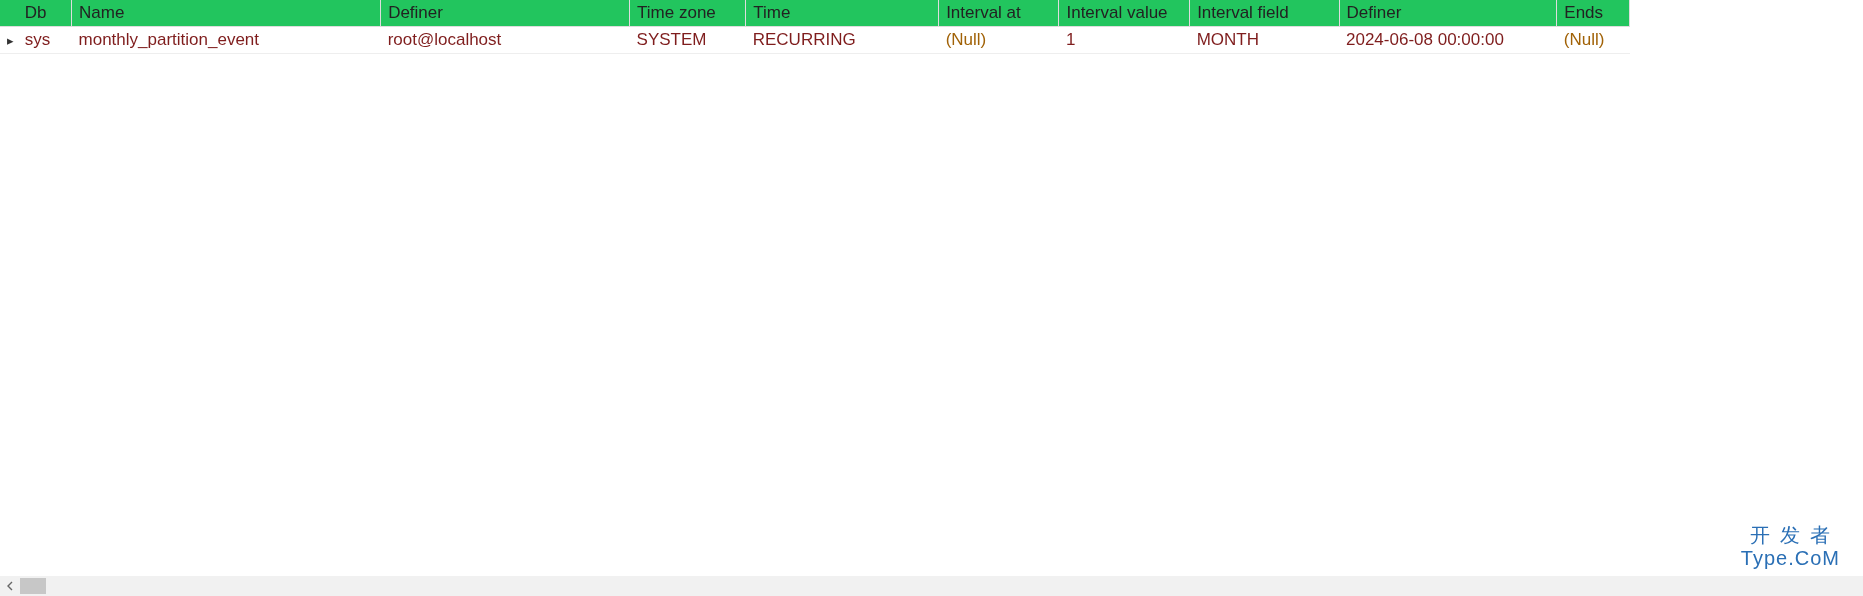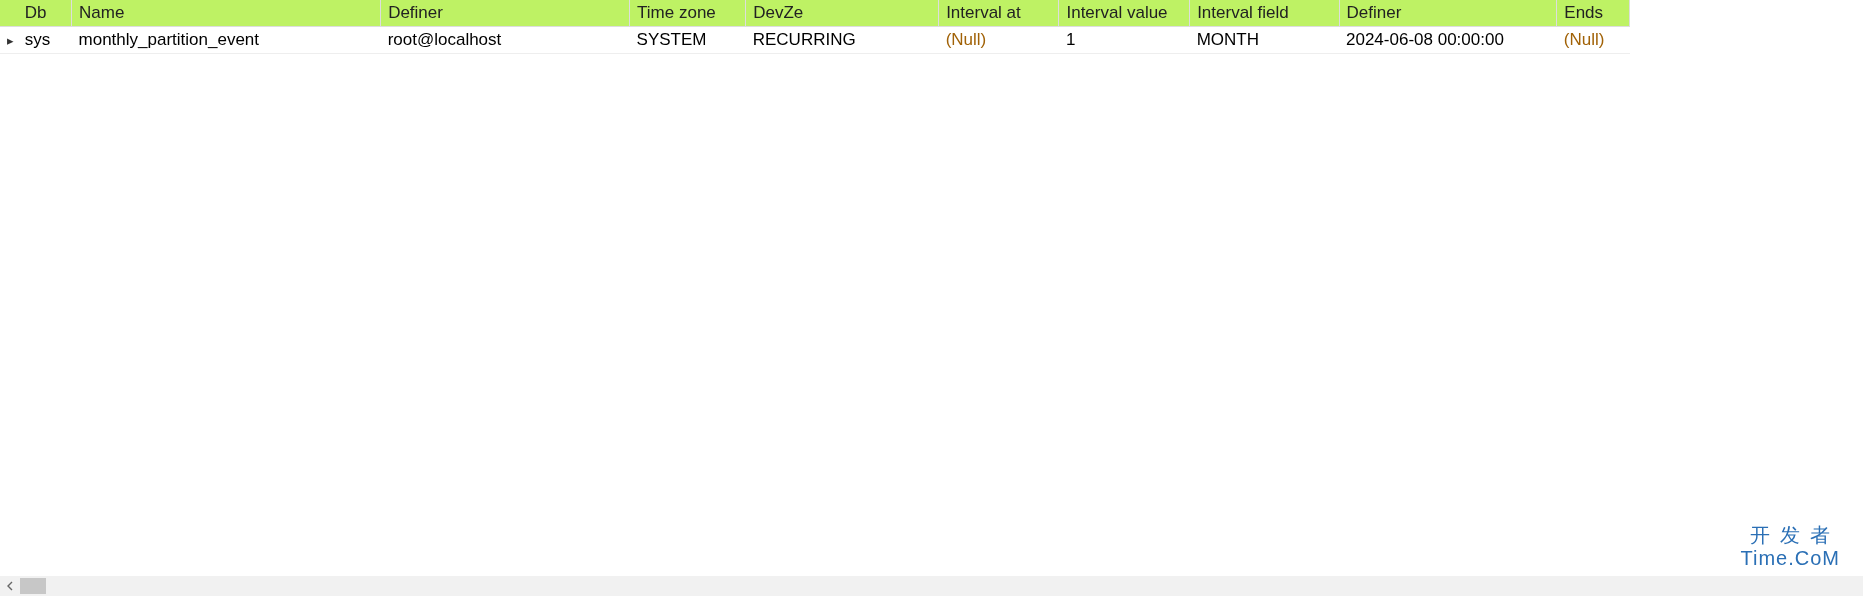--- a/index.html
+++ b/index.html
@@ -21,41 +21,41 @@
       height: 100%;
       overflow-x: hidden;
       overflow-y: hidden;
     }
     table {
       border-collapse: collapse;
       table-layout: fixed;
       width: 1630px;
     }
     th {
-      background: #bef264;
+      background: #22c55e;
       text-align: left;
       font-weight: 400;
       color: #222;
       padding: 3px 7px 3px 7px;
       border-right: 1px solid #ddd;
       border-bottom: 1px solid #ddd;
       white-space: nowrap;
       overflow: hidden;
       height: 26px;
       font-size: 17px;
     }
     th.indicator-col {
       width: 17px;
       padding: 0;
       border-right: none;
     }
     td {
       padding: 3px 7px 3px 7px;
       border-bottom: 1px solid #eee;
-      color: #000000;
+      color: #7f1d1d;
       white-space: nowrap;
       overflow: hidden;
       height: 26px;
       vertical-align: middle;
       font-size: 17px;
     }
     td.indicator {
       width: 17px;
       padding: 0 0 0 3px;
       color: #333;
@@ -142,21 +142,21 @@
       <col class="c-starts">
       <col class="c-ends">
     </colgroup>
     <thead>
       <tr>
         <th class="indicator-col"></th>
         <th>Db</th>
         <th>Name</th>
         <th>Definer</th>
         <th>Time zone</th>
-        <th>DevZe</th>
+        <th>Time</th>
         <th>Interval at</th>
         <th>Interval value</th>
         <th>Interval field</th>
         <th>Definer</th>
         <th>Ends</th>
       </tr>
     </thead>
     <tbody>
       <tr>
         <td class="indicator">▸</td>
@@ -170,21 +170,21 @@
         <td>MONTH</td>
         <td>2024-06-08 00:00:00</td>
         <td class="null">(Null)</td>
       </tr>
     </tbody>
   </table>
 </div>
 
 <div class="watermark">
   <div class="line1">开发者</div>
-  <div class="line2">Time.CoM</div>
+  <div class="line2">Type.CoM</div>
 </div>
 
 <div class="scrollbar">
   <div class="scroll-arrow-left">
     <svg width="8" height="10" viewBox="0 0 8 10">
         <path d="M6 1 L2 5 L6 9" stroke="#666" stroke-width="1.4" fill="none"></path>
       </svg>
   </div>
   <div class="scroll-thumb"></div>
 </div>

